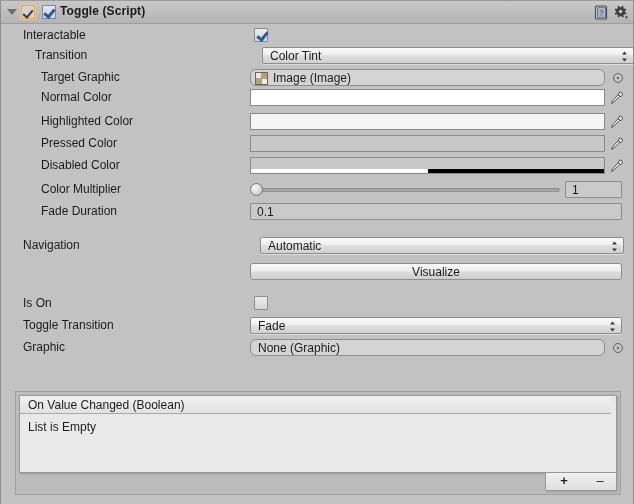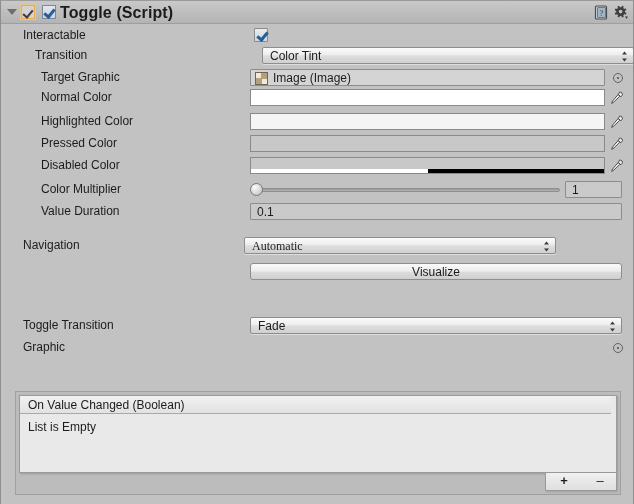--- a/index.html
+++ b/index.html
@@ -78,21 +78,21 @@
     position: absolute;
     left: 3px; top: 1px;
     width: 4px; height: 8px;
     border: solid #2a5d96;
     border-width: 0 3px 3px 0;
     transform: rotate(40deg);
   }
   .hdr-title {
     position: absolute;
     left: 59px; top: 3px;
-    font-size: 16px;
+    font-size: 12px;
     font-weight: bold;
     color: #1b1b1b;
     letter-spacing: 0.1px;
   }
   .hdr-help {
     position: absolute;
     right: 26px; top: 4px;
     width: 15px; height: 15px;
   }
   .hdr-gear {
@@ -163,21 +163,21 @@
   }
 
   
   .objfield {
     position: absolute;
     top: 0;
     height: 17px;
     box-sizing: border-box;
     background: #d4d4d4;
     border: 1px solid #8d8d8d;
-    border-radius: 1px;
+    border-radius: 6px;
   }
   .objfield .otxt {
     position: absolute;
     left: 7px; top: 1px;
     font-size: 12px;
     color: #1c1c1c;
   }
   .objfield.hasicon .otxt { left: 22px; }
   .sprite-icon {
     position: absolute;
@@ -503,59 +503,66 @@
     <div class="sliderwrap" style="left:249px; width:310px;">
       <span class="slidertrack"></span>
       <span class="sliderknob"></span>
     </div>
     <div class="numfield" style="left:564px; width:57px;">
       <span class="ntxt">1</span>
     </div>
   </div>
 
   <div class="row" style="top:202px;">
-    <div class="lbl l2">Value Duration</div>
+    <div class="lbl l2">Fade Duration</div>
     <div class="textfield" style="left:249px; width:372px;">
       <span class="ttxt">0.1</span>
     </div>
   </div>
 
   <div class="row" style="top:236px;">
     <div class="lbl l1">Navigation</div>
-    <div class="popup" style="left:243px; width:312px;font-family:Liberation Serif, serif;">
+    <div class="popup" style="left:259px; width:364px;">
       <span class="ptxt">Automatic</span>
       <span class="parrows">
         <svg width="7" height="11" viewBox="0 0 7 11">
           <path d="M3.5 0.5 L6 3.5 L1 3.5 Z" fill="#3a3a3a"></path>
           <path d="M3.5 10.5 L6 7.5 L1 7.5 Z" fill="#3a3a3a"></path>
         </svg>
       </span>
     </div>
   </div>
 
   <div class="row" style="top:262px;padding-left:8px;">
     <div class="btn" style="left:249px; width:372px;">Visualize</div>
   </div>
 
+  <div class="row" style="top:294px;">
+    <div class="lbl l1">Is On</div>
+    <div class="chk" style="left:253px;"></div>
+  </div>
 
   <div class="row" style="top:316px;">
     <div class="lbl l1">Toggle Transition</div>
     <div class="popup" style="left:249px; width:372px;">
       <span class="ptxt">Fade</span>
       <span class="parrows">
         <svg width="7" height="11" viewBox="0 0 7 11">
           <path d="M3.5 0.5 L6 3.5 L1 3.5 Z" fill="#3a3a3a"></path>
           <path d="M3.5 10.5 L6 7.5 L1 7.5 Z" fill="#3a3a3a"></path>
         </svg>
       </span>
     </div>
   </div>
 
   <div class="row" style="top:338px;">
     <div class="lbl l1">Graphic</div>
+    <div class="objfield" style="left:249px; width:355px;">
+      <span class="otxt">None (Graphic)</span>
+    </div>
     <div class="picker-dot" style="left:612px;"></div>
   </div>
 
 
   <div class="evt-outer" style="top:390px; height:104px;"></div>
 
   <div class="evt-box" style="top:394px; height:78px;">
     <div class="evt-hdr">
       <span class="etxt">On Value Changed (Boolean)</span>
     </div>

